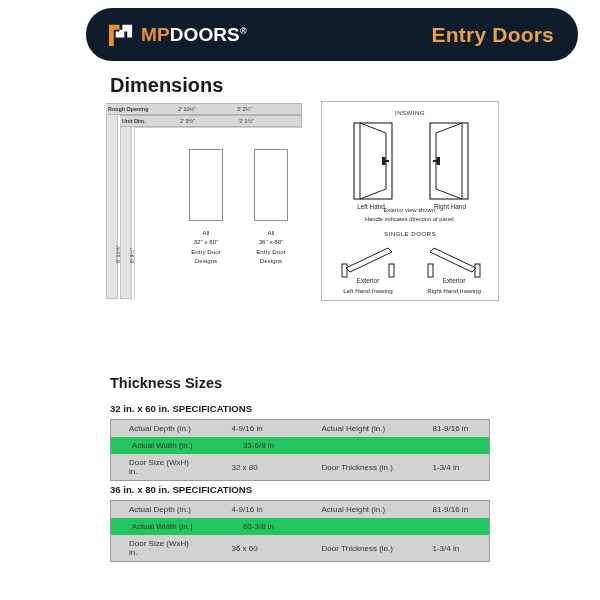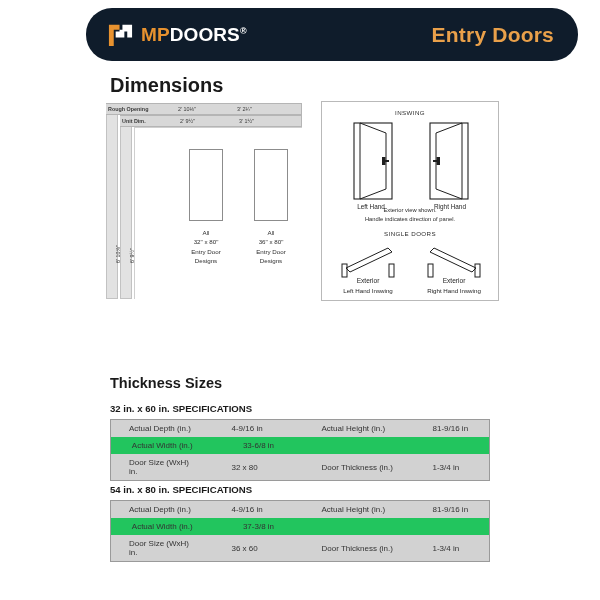--- a/index.html
+++ b/index.html
@@ -274,32 +274,32 @@
     </tr>
     <tr class="shade">
       <td class="c1">Door Size (WxH) in.</td>
       <td class="c2">32 x 80</td>
       <td class="c3">Door Thickness (in.)</td>
       <td class="c4">1-3/4 in</td>
     </tr>
   </tbody>
     </table>
 
-  <div class="spec-title" style="top:484px;">54 in. x 80 in. SPECIFICATIONS</div>
+  <div class="spec-title" style="top:484px;">36 in. x 80 in. SPECIFICATIONS</div>
   <table class="spec-table" style="top:500px;">
     <tbody>
         <tr class="shade">
       <td class="c1">Actual Depth (in.)</td>
       <td class="c2">4-9/16 in</td>
       <td class="c3">Actual Height (in.)</td>
       <td class="c4">81-9/16 in</td>
     </tr>
     <tr class="plain">
       <td class="c1">Actual Width (in.)</td>
-      <td class="c2">37-3/8 in</td>
+      <td class="c2">60-3/8 in</td>
       <td class="c3"></td>
       <td class="c4"></td>
     </tr>
     <tr class="shade">
       <td class="c1">Door Size (WxH) in.</td>
       <td class="c2">36 x 60</td>
       <td class="c3">Door Thickness (in.)</td>
       <td class="c4">1-3/4 in</td>
     </tr>
   </tbody>

